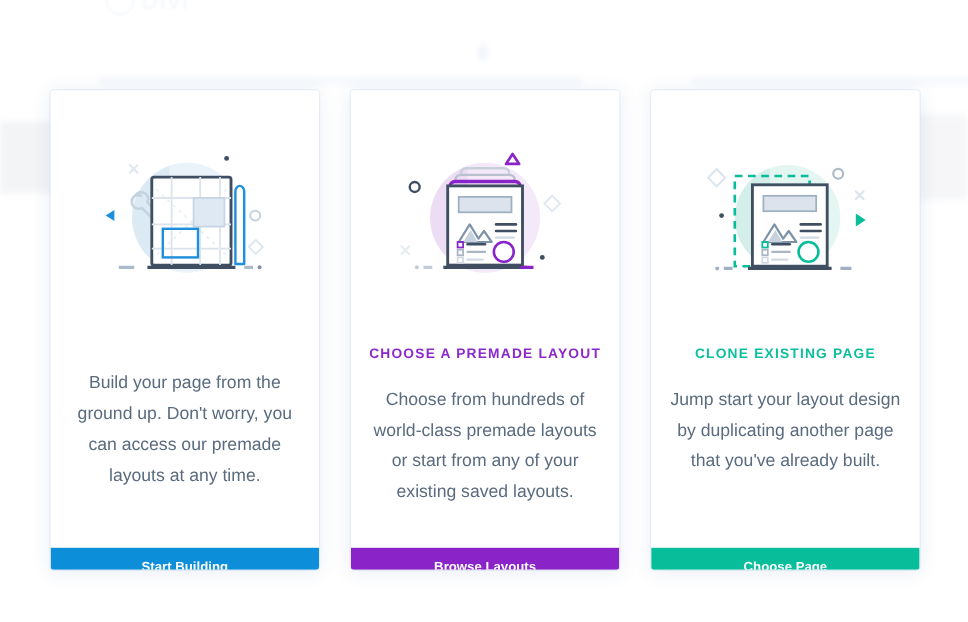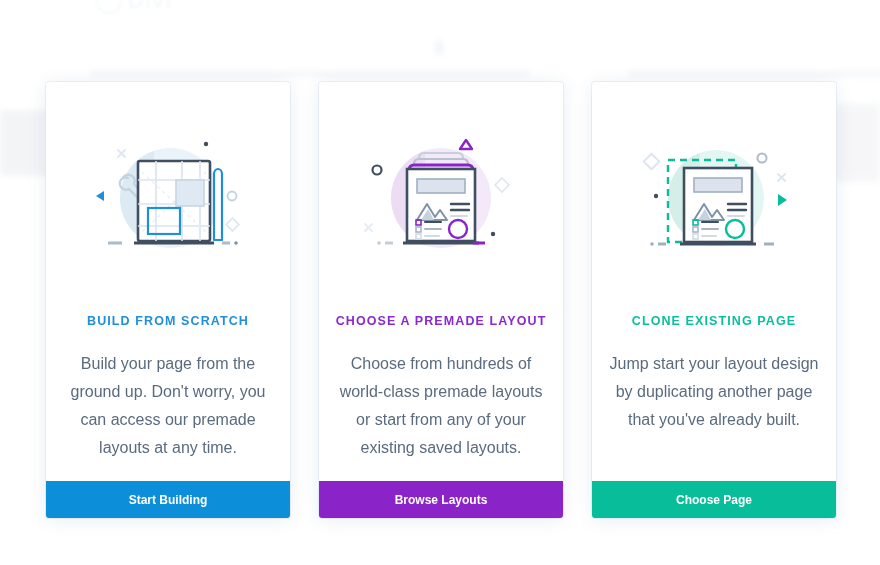--- a/index.html
+++ b/index.html
@@ -135,21 +135,21 @@
   .desc {
     margin: 21px 0 0 0;
     font-size: 16px;
     line-height: 1.75;
     color: #5a6b7f;
     font-weight: 400;
   }
 
   .cta {
     flex: none;
-    height: 37px;
+    height: 20px;
     line-height: 34px;
     text-align: center;
     color: #ffffff;
     font-size: 12px;
     font-weight: 700;
     cursor: pointer;
     user-select: none;
     border: none;
     width: 100%;
     font-family: "Liberation Sans", sans-serif;
@@ -212,21 +212,20 @@
         <circle cx="154" cy="68" r="4.5" fill="none" stroke="#c2d2e0" stroke-width="1.8"></circle>
         <rect x="150" y="92" width="9" height="9" fill="none" stroke="#dfe8f1" stroke-width="1.8" transform="rotate(45 154.5 96.5)"></rect>
         <g stroke="#dfe8f1" stroke-width="2" stroke-linecap="round">
           <line x1="40" y1="22" x2="47" y2="29"></line>
           <line x1="47" y1="22" x2="40" y2="29"></line>
         </g>
         <circle cx="128" cy="16" r="2.2" fill="#3f4e60"></circle>
       </svg>
     </div>
     <div class="body">
-      <h3 class="title">BUILD FROM SCRATCH</h3>
       <p class="desc">Build your page from the ground up. Don't worry, you can access our premade layouts at any time.</p>
     </div>
     <button class="cta">Start Building</button>
   </div>
 
   <div class="card c2">
     <div class="illus">
       <svg width="180" height="140" viewBox="0 0 180 140">
         <circle cx="90" cy="70" r="50" fill="#f3e9f8"></circle>
         <path d="M40 70a50 50 0 0 0 34 47V23A50 50 0 0 0 40 70z" fill="#ecddf5"></path>

